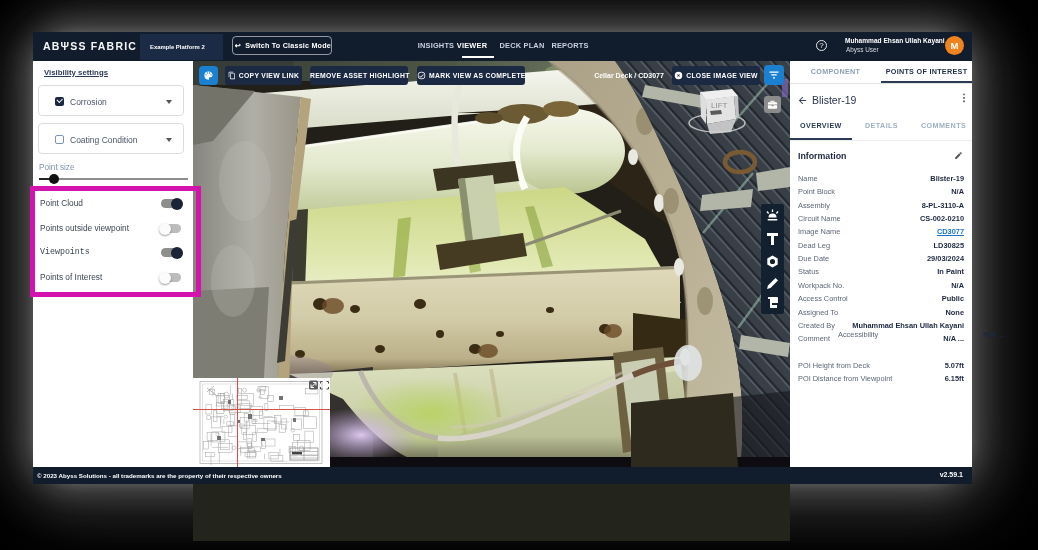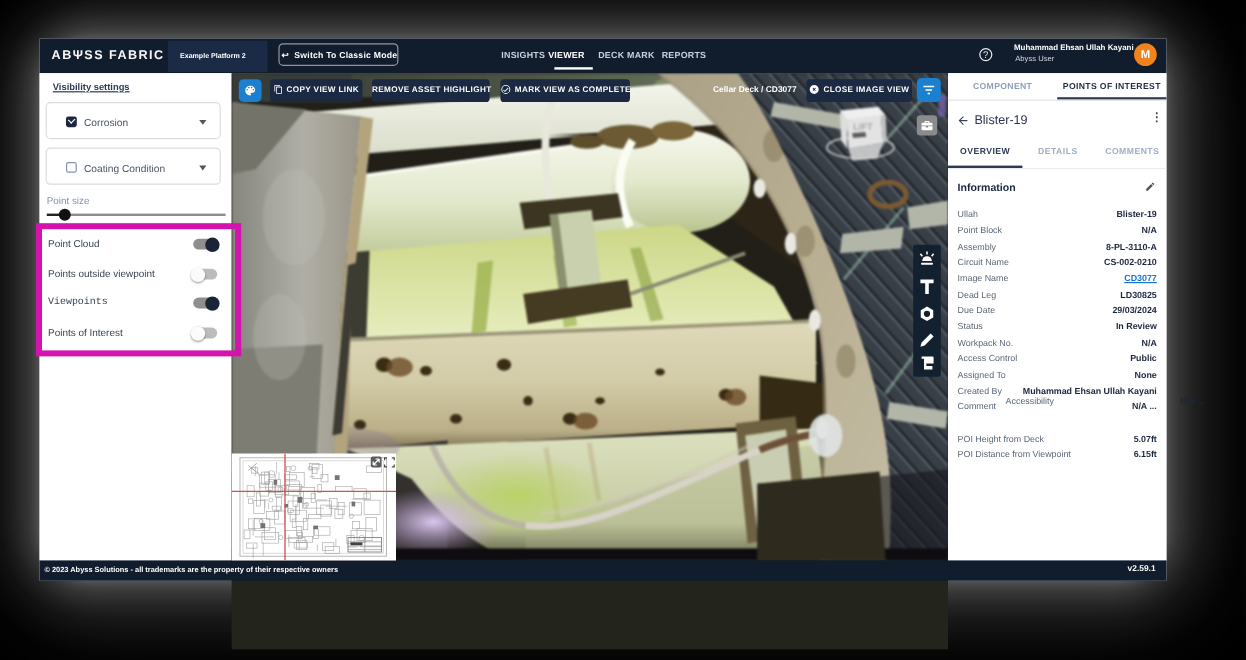--- a/index.html
+++ b/index.html
@@ -84,21 +84,21 @@
 <div id="shadow"></div>
 <div id="win">
 
   <div id="hdr">
     <div id="logo">ABΨSS FABRIC</div>
     <div id="plat">Example Platform 2</div>
     <div id="switch">↩&nbsp; Switch To Classic Mode</div>
     <div class="nav" style="left:403px;">INSIGHTS</div>
     <div class="nav" id="nav2" style="left:439px;text-align:center;">VIEWER</div>
     <div id="navu"></div>
-    <div class="nav" style="left:489px;">DECK MARK</div>
+    <div class="nav" style="left:489px;">DECK PLAN</div>
     <div class="nav" style="left:537px;">REPORTS</div>
     <div id="help">?</div>
     <div id="uname">Muhammad Ehsan Ullah Kayani</div>
     <div id="urole">Abyss User</div>
     <div id="avatar">M</div>
   </div>
 
   <div id="side">
     <div id="vs">Visibility settings</div>
     <div class="card" style="top:24px;">
@@ -518,21 +518,21 @@
     <div class="stab" style="left:10px;color:#2c3b55;">OVERVIEW</div>
     <div class="stab" style="left:75px;color:#9fb0c6;">DETAILS</div>
     <div class="stab" style="left:131px;color:#9fb0c6;">COMMENTS</div>
     <div id="stabu"></div>
     <div id="rdiv2"></div>
     <div id="info">Information</div>
     <svg id="pencil" width="9" height="9" viewBox="0 0 24 24">
         <path fill="#555" d="M3 17.25V21h3.75L17.81 9.94l-3.75-3.75L3 17.25zM20.71 7.04a1 1 0 0 0 0-1.41l-2.34-2.34a1 1 0 0 0-1.41 0l-1.83 1.83 3.75 3.75 1.83-1.83z"></path>
       </svg>
   <div class="irow" style="top: 111px;">
-        <span class="ilab">Ullah</span>
+        <span class="ilab">Name</span>
         <span class="ival">Blister-19</span>
       </div>
       <div class="irow" style="top: 124.35px;">
         <span class="ilab">Point Block</span>
         <span class="ival">N/A</span>
       </div>
       <div class="irow" style="top: 137.7px;">
         <span class="ilab">Assembly</span>
         <span class="ival">8-PL-3110-A</span>
       </div>
@@ -547,21 +547,21 @@
       <div class="irow" style="top: 177.75px;">
         <span class="ilab">Dead Leg</span>
         <span class="ival">LD30825</span>
       </div>
       <div class="irow" style="top: 191.1px;">
         <span class="ilab">Due Date</span>
         <span class="ival">29/03/2024</span>
       </div>
       <div class="irow" style="top: 204.45px;">
         <span class="ilab">Status</span>
-        <span class="ival">In Review</span>
+        <span class="ival">In Paint</span>
       </div>
       <div class="irow" style="top: 217.8px;">
         <span class="ilab">Workpack No.</span>
         <span class="ival">N/A</span>
       </div>
       <div class="irow" style="top: 231.15px;">
         <span class="ilab">Access Control</span>
         <span class="ival">Public</span>
       </div>
       <div class="irow" style="top: 244.5px;">

